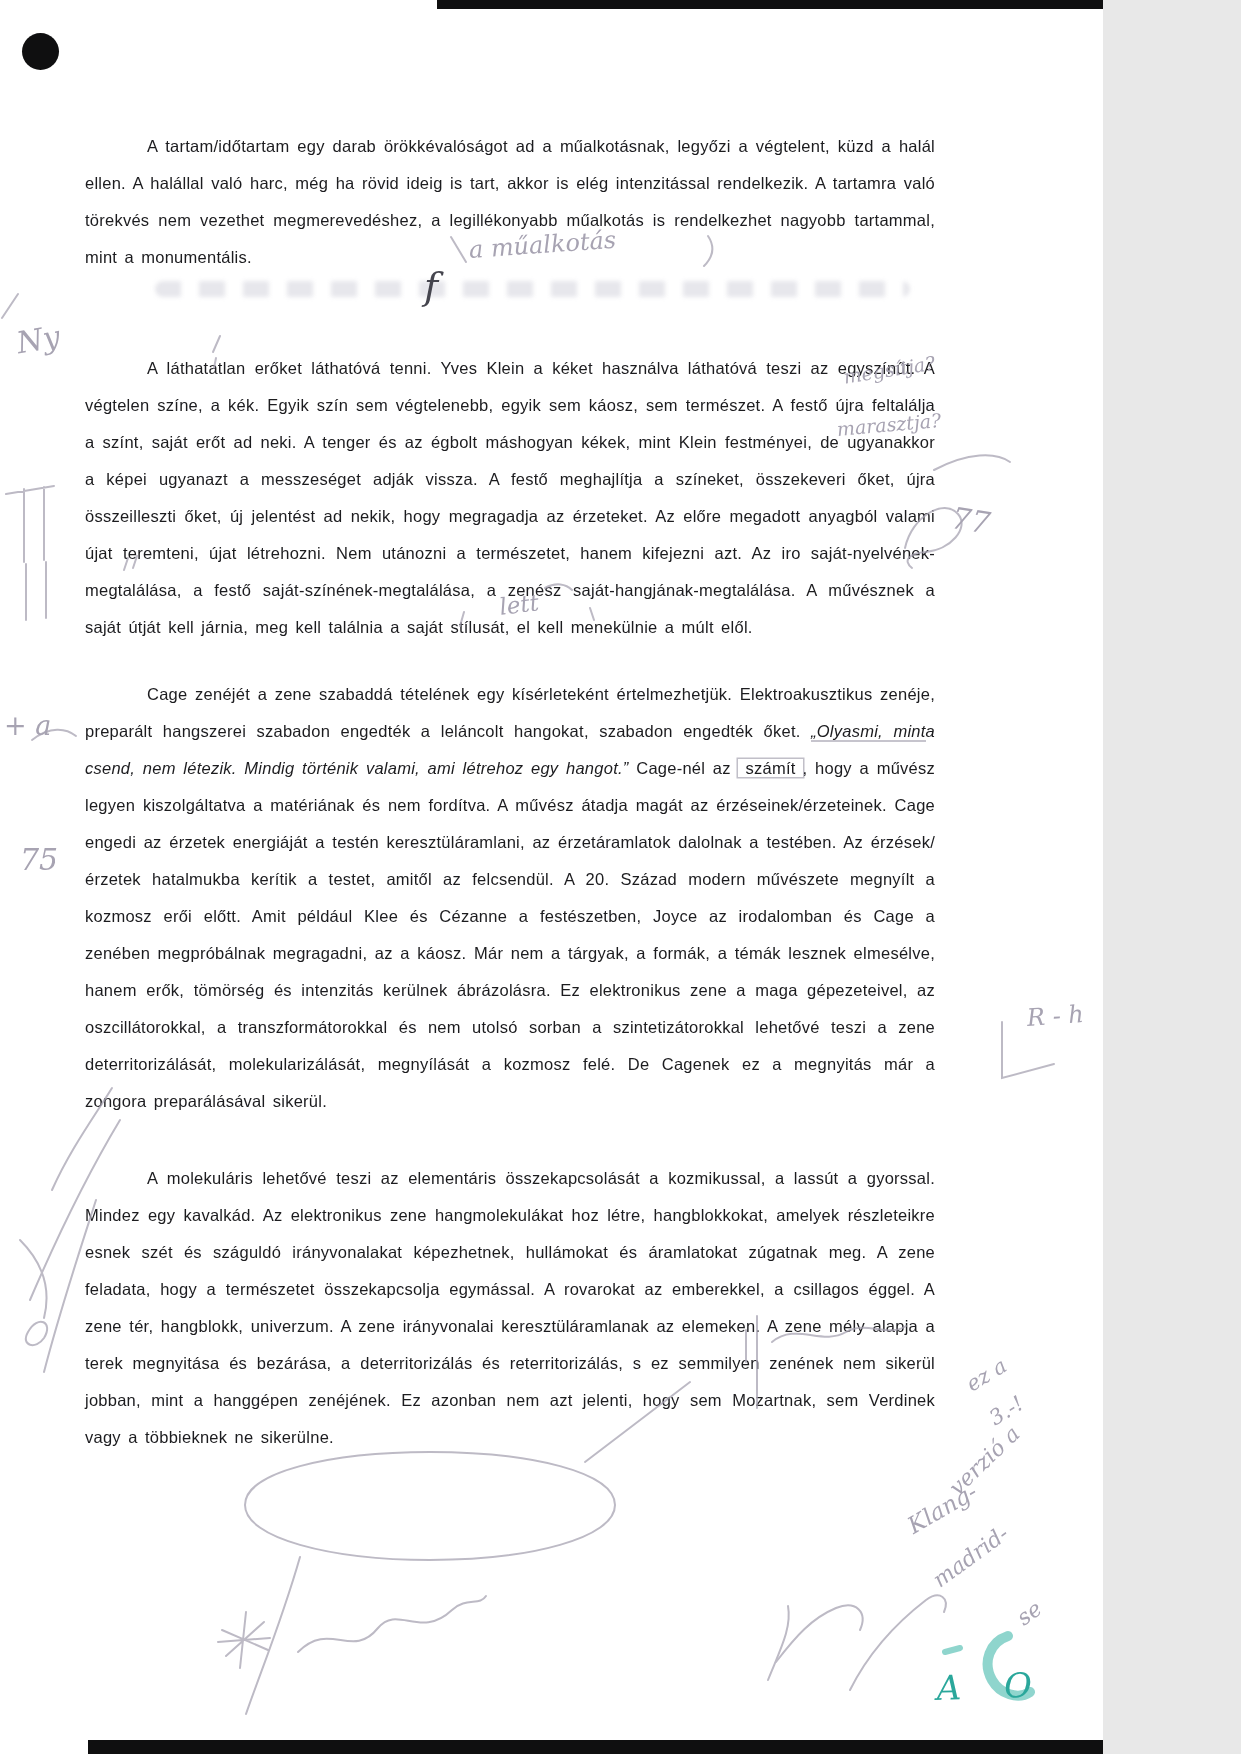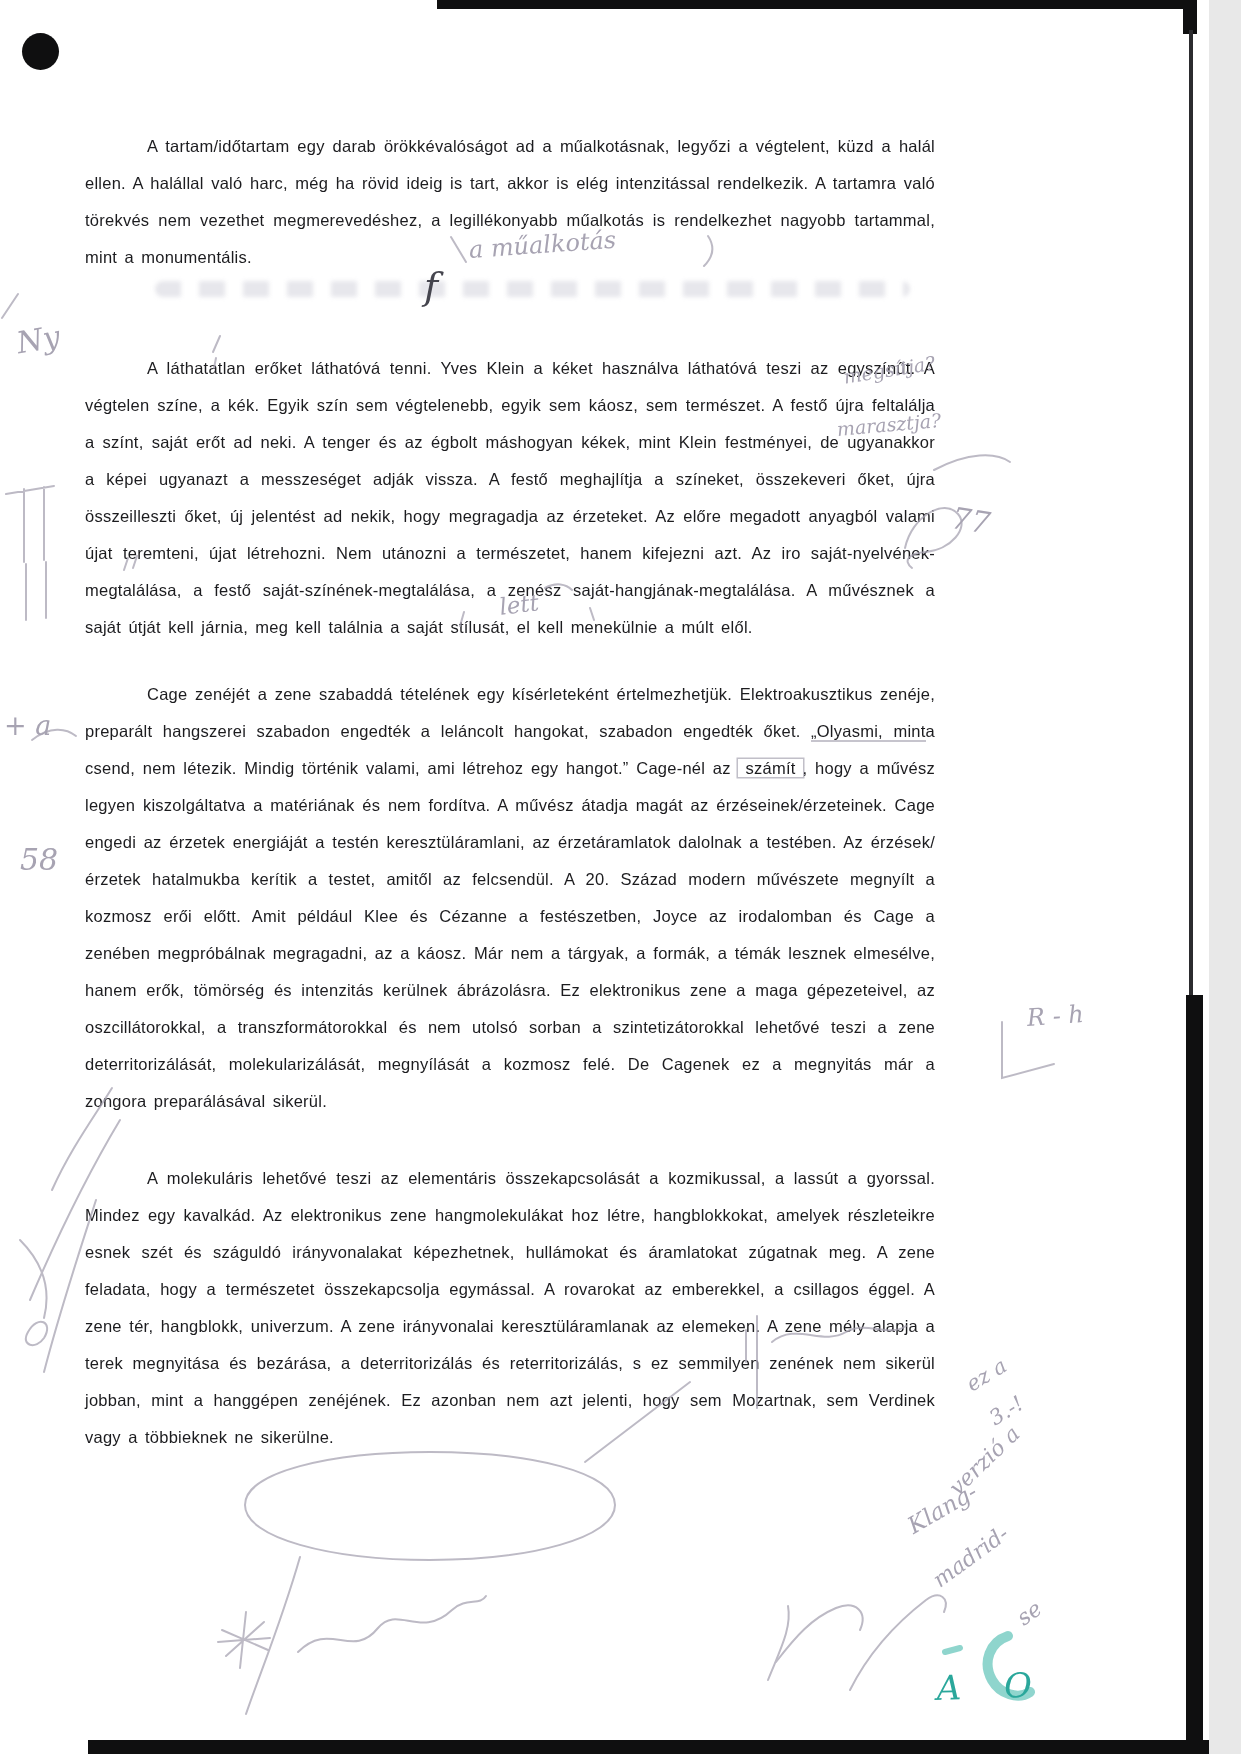--- a/index.html
+++ b/index.html
@@ -1,26 +1,26 @@
 <!DOCTYPE html>
 <html><head>
 <meta charset="utf-8">
 <style>
   html,body{margin:0;padding:0;background:#e8e8e8;}
-  .page{position:relative;width:1209px;height:1754px;background:#ffffff;overflow:hidden;
+  .page{position:relative;width:1103px;height:1754px;background:#ffffff;overflow:hidden;
         font-family:"Liberation Sans",sans-serif;}
   
   .body-text{position:absolute;left:85px;top:128px;width:850px;color:#1c1c1f;
              font-size:16.5px;line-height:37px;text-align:justify;
              letter-spacing:.25px;word-spacing:2.5px;}
   .body-text p{margin:0;text-indent:62px;}
   .body-text p.p1{margin-bottom:74px;}
   .body-text p.p2{margin-bottom:30px;}
   .body-text p.p3{margin-bottom:40px;}
-  .it{}
+  .it{font-style:italic;}
   .ul{border-bottom:2px solid rgba(152,148,164,.55);}
   .box{box-shadow:0 0 0 1.5px rgba(152,148,164,.6);padding:0 7px;}
   
   .hw{position:absolute;color:#a7a3b2;font-family:"DejaVu Serif",serif;
       font-style:italic;white-space:nowrap;transform-origin:left top;}
   .hw-teal{color:#2aa79b;}
   
   .artifact{position:absolute;background:#0f0f10;}
   .punch-dot{left:22px;top:33px;width:37px;height:37px;border-radius:50%;}
   .top-bar{left:437px;top:0;width:758px;height:9px;}
@@ -105,21 +105,21 @@
   </svg>
 
   <span class="hw" style="left:468px;top:236px;font-size:24px;transform:rotate(-4deg);">a műalkotás</span>
   <span class="hw" style="left:424px;top:264px;font-size:38px;color:#45454e;">f</span>
   <span class="hw" style="left:14px;top:326px;font-size:30px;transform:rotate(-10deg);">Ny</span>
   <span class="hw" style="left:842px;top:366px;font-size:19px;transform:rotate(-9deg);">megsítja?</span>
   <span class="hw" style="left:836px;top:418px;font-size:19px;transform:rotate(-5deg);">marasztja?</span>
   <span class="hw" style="left:955px;top:500px;font-size:30px;transform:rotate(9deg);">77</span>
   <span class="hw" style="left:498px;top:594px;font-size:23px;transform:rotate(-7deg);">lett</span>
   <span class="hw" style="left:4px;top:710px;font-size:27px;">+ a</span>
-  <span class="hw" style="left:20px;top:842px;font-size:30px;">58</span>
+  <span class="hw" style="left:20px;top:842px;font-size:30px;">75</span>
   <span class="hw" style="left:1026px;top:1004px;font-size:24px;transform:rotate(-4deg);">R - h</span>
   <span class="hw" style="left:962px;top:1376px;font-size:21px;transform:rotate(-32deg);">ez a</span>
   <span class="hw" style="left:985px;top:1410px;font-size:21px;transform:rotate(-32deg);">3.-!</span>
   <span class="hw" style="left:944px;top:1482px;font-size:22px;transform:rotate(-44deg);">verzió a</span>
   <span class="hw" style="left:903px;top:1516px;font-size:23px;transform:rotate(-30deg);">Klang-</span>
   <span class="hw" style="left:928px;top:1572px;font-size:22px;transform:rotate(-36deg);">madrid-</span>
   <span class="hw" style="left:1012px;top:1610px;font-size:22px;transform:rotate(-36deg);">se</span>
   <span class="hw hw-teal" style="left:936px;top:1668px;font-size:34px;letter-spacing:16px;transform:rotate(-2deg);">A O</span>
 </div>
 

